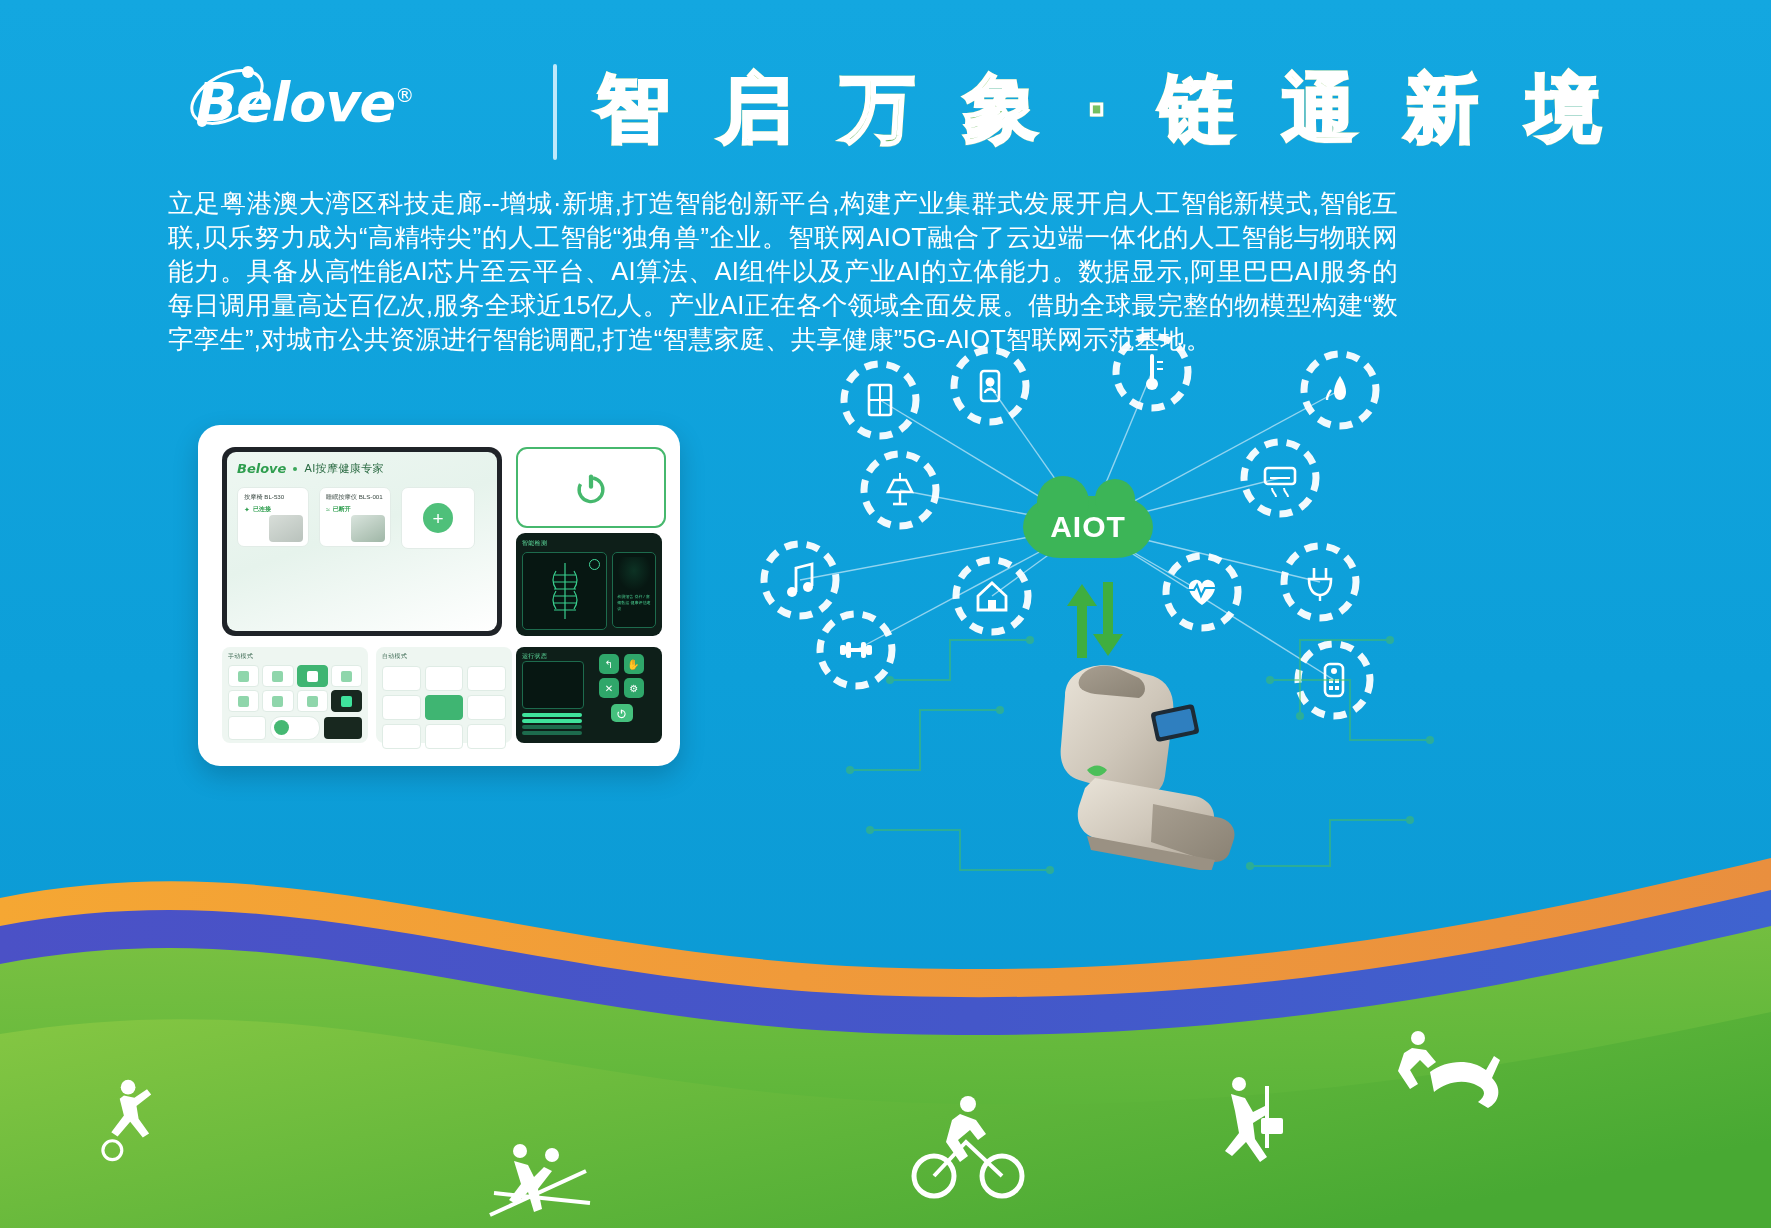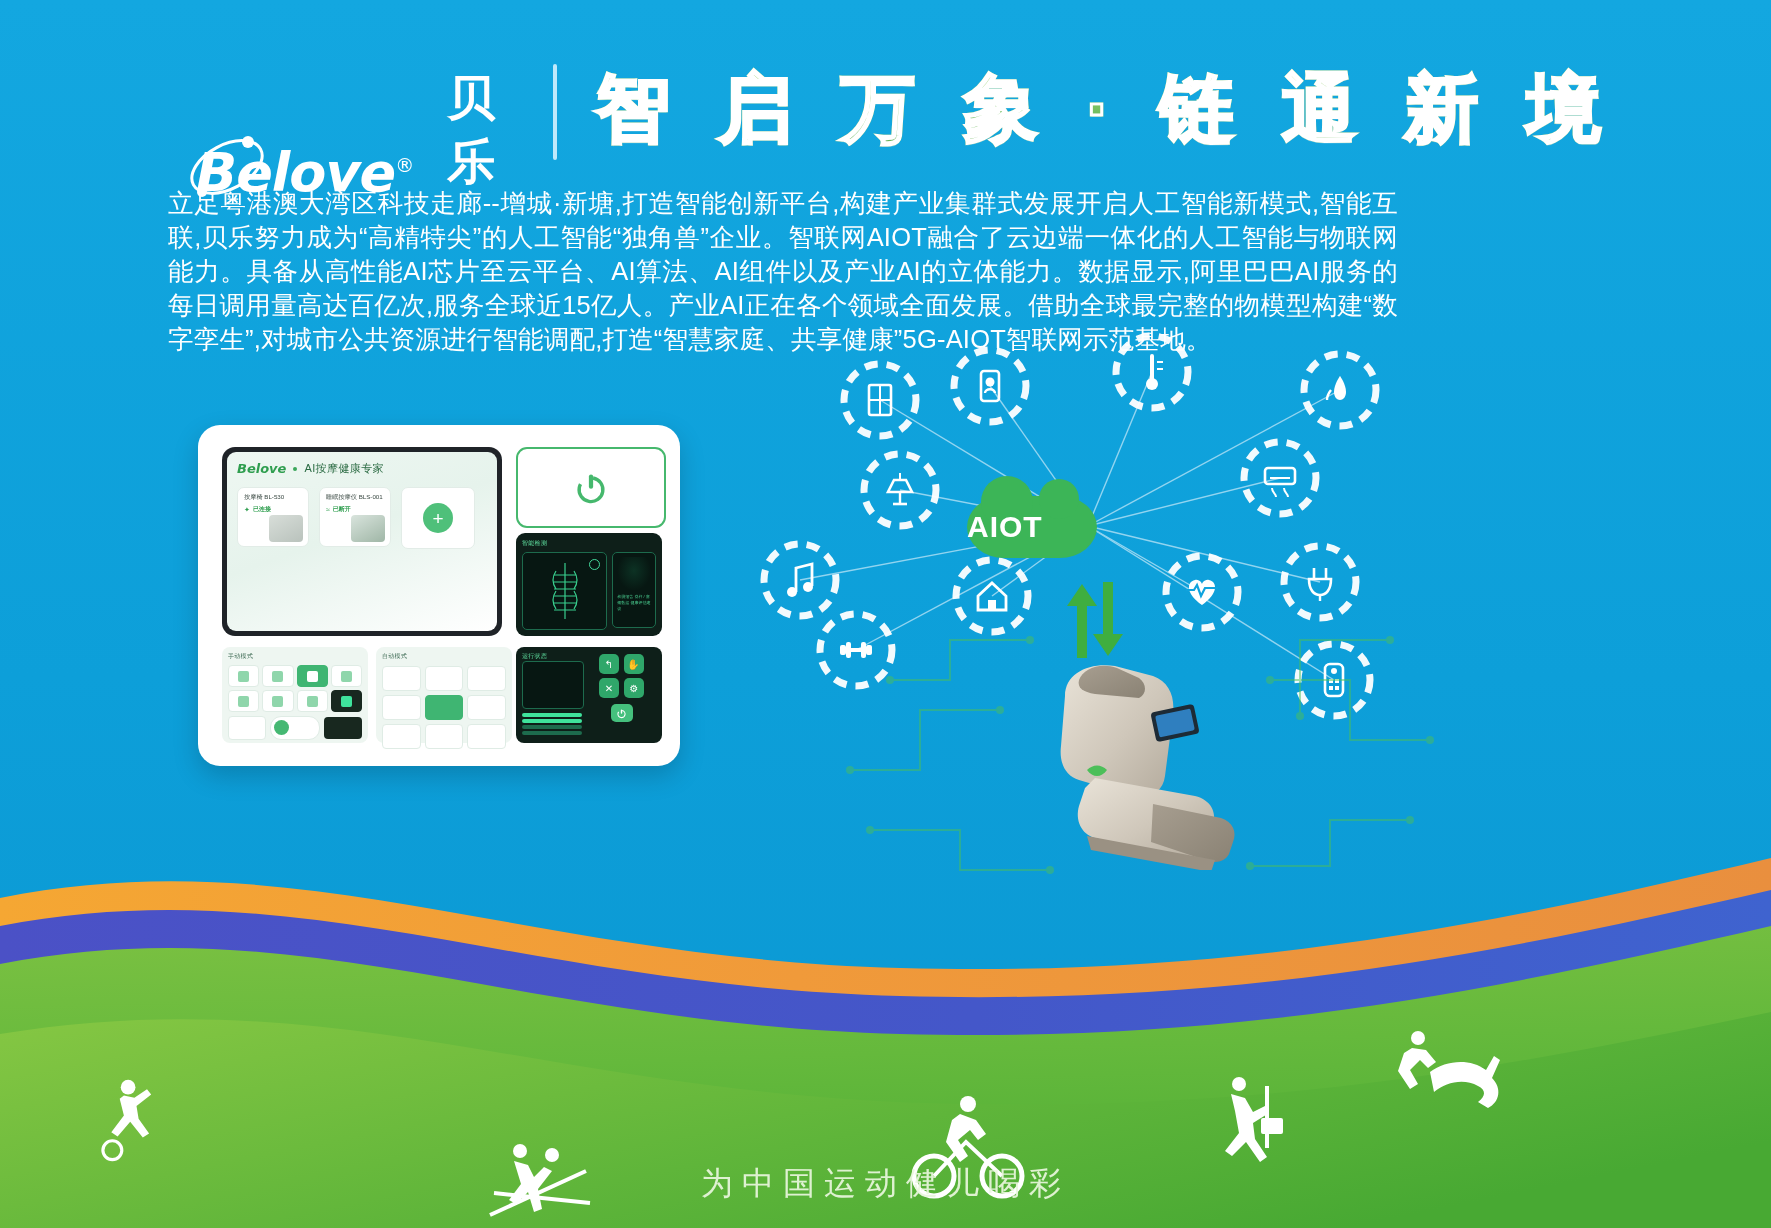--- a/index.html
+++ b/index.html
@@ -139,23 +139,23 @@
   .ctrl-left{width:60px;}
   .ctrl-fig{width:100%;height:46px;border:1px solid #1d6b4d;border-radius:4px;background:#071712;}
   .ctrl-bars{margin-top:4px;display:flex;flex-direction:column;gap:2px;}
   .ctrl-bar{height:4px;background:#1d6b4d;border-radius:2px;}
   .ctrl-bar.lit{background:#3fe39c;}
   .ctrl-right{flex:1;display:flex;flex-direction:column;gap:4px;align-items:center;padding-top:2px;}
   .ctrl-btn-row{display:flex;gap:5px;}
   .ctrl-btn{width:20px;height:20px;border-radius:5px;background:#2fa76a;display:flex;align-items:center;justify-content:center;color:#fff;font-size:10px;}
   .ctrl-power{width:22px;height:18px;border-radius:5px;background:#45c07d;display:flex;align-items:center;justify-content:center;margin-top:2px;}
   .aiot-cloud{
-    position:absolute;left:967px;top:496px;width:130px;height:62px;
+    position:absolute;left:1023px;top:496px;width:130px;height:62px;
     background:#3cb557;border-radius:46px/38px;
-    display:flex;align-items:center;
+    display:flex;align-items:center;justify-content:center;
     color:#ffffff;font-size:30px;font-weight:bold;letter-spacing:1px;
   }
   .aiot-cloud:before,.aiot-cloud:after{
     content:"";position:absolute;background:#3cb557;border-radius:50%;
   }
   .aiot-cloud:before{width:52px;height:52px;left:14px;top:-20px;}
   .aiot-cloud:after{width:40px;height:40px;right:18px;top:-17px;}
   .aiot-label{position:relative;z-index:2;}
 
   .arrows{position:absolute;left:1063px;top:580px;width:60px;height:80px;}
@@ -254,21 +254,20 @@
         <div class="logo-mark">
           <svg class="logo-orbit" viewBox="0 0 86 74">
             <ellipse cx="43" cy="37" rx="38" ry="22" fill="none" stroke="#ffffff" stroke-width="3" transform="rotate(-28 43 37)"></ellipse>
             <circle cx="64" cy="12" r="6" fill="#ffffff"></circle>
             <circle cx="18" cy="62" r="5" fill="#ffffff"></circle>
           </svg>
           <div class="logo-text">
             <span>Belove</span><span class="logo-reg">®</span>
           </div>
         </div>
-        <div class="logo-cn">贝乐</div>
       </div>
     </div>
 
     <div class="divider"></div>
 
     <div class="headline-under">智 启 万 象 · 链 通 新 境</div>
     <div class="headline">智 启 万 象 · 链 通 新 境</div>
   </div>
 
   <div class="intro">立足粤港澳大湾区科技走廊--增城·新塘,打造智能创新平台,构建产业集群式发展开启人工智能新模式,智能互联,贝乐努力成为“高精特尖”的人工智能“独角兽”企业。智联网AIOT融合了云边端一体化的人工智能与物联网能力。具备从高性能AI芯片至云平台、AI算法、AI组件以及产业AI的立体能力。数据显示,阿里巴巴AI服务的每日调用量高达百亿次,服务全球近15亿人。产业AI正在各个领域全面发展。借助全球最完整的物模型构建“数字孪生”,对城市公共资源进行智能调配,打造“智慧家庭、共享健康”5G-AIOT智联网示范基地。</div>
@@ -593,15 +592,14 @@
 
     <path d="M60,128 L160,146 C176,150 182,162 178,176 L172,196 C168,208 154,212 142,208 L60,188 C46,184 40,170 44,156 L50,138 Z" fill="url(#chairBody)"></path>
 
     <path d="M118,154 L186,168 C198,172 202,182 198,192 L194,204 C190,212 180,214 170,210 L116,192 Z" fill="url(#chairDark)"></path>
 
     <path d="M52,186 L180,210 L176,222 L56,200 Z" fill="#9a9183"></path>
 
     <path d="M52,120 C58,114 66,114 72,120 C66,128 58,128 52,120 Z" fill="#4cbf59"></path>
   </svg>
 
-  <div class="tagline">为中国运动健儿喝彩</div>
 
 </div>
 
 </body></html>

